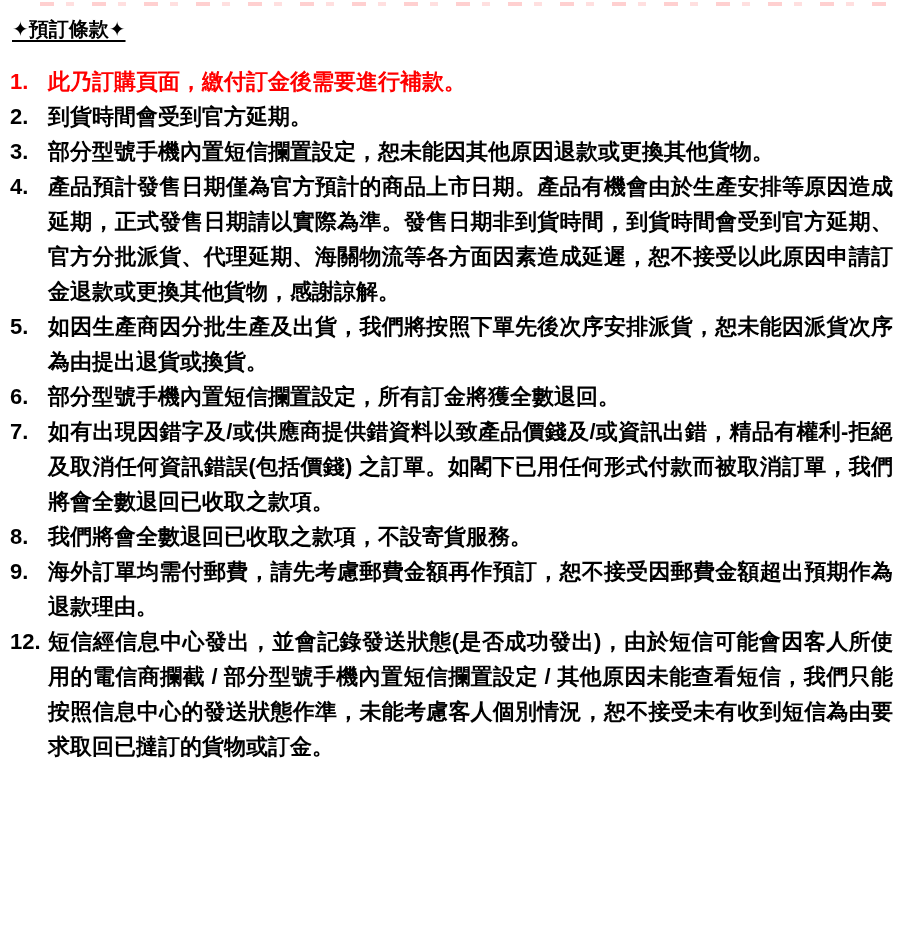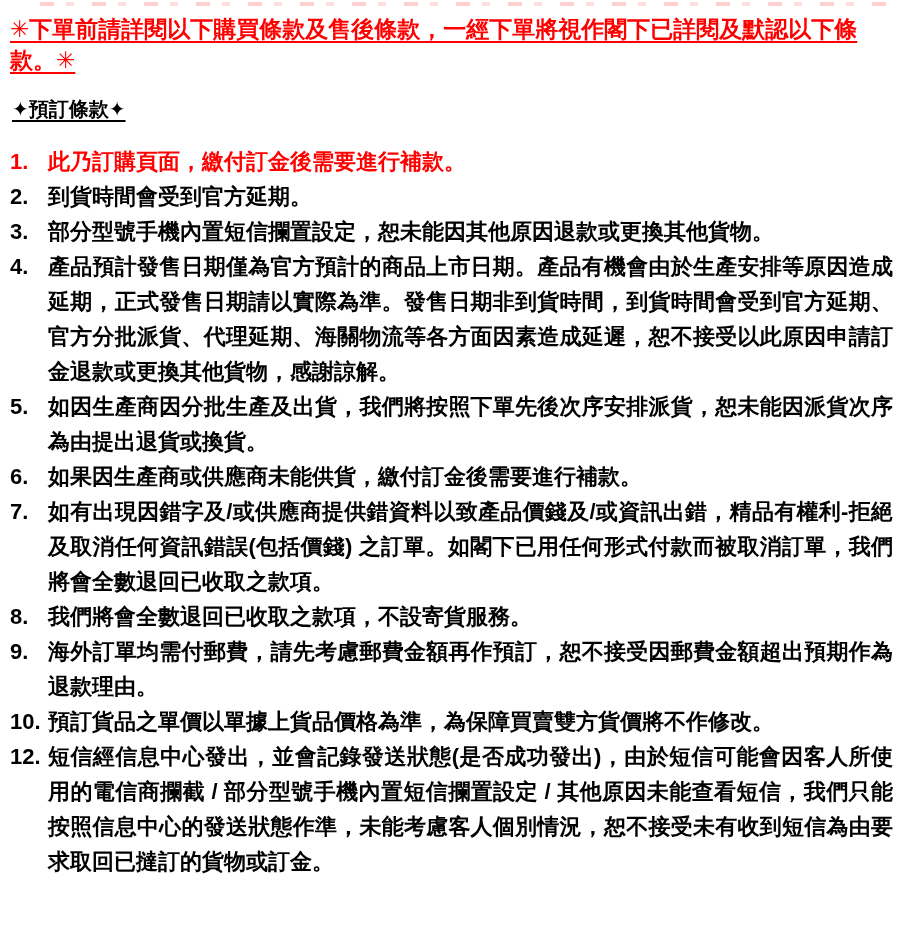--- a/index.html
+++ b/index.html
@@ -59,23 +59,20 @@
     text-decoration-thickness:2px;
     text-underline-offset:4px;
   }
 </style>
 </head>
 <body>
 
 <div class="page">
   <div class="crop-strip"></div>
 
-  <div class="notice">
-    <span class="u">✳下單前請詳閱以下購買條款及售後條款，一經下單將視作閣下已詳閱及默認以下條款。✳</span>
-  </div>
 
   <div class="section-title">
     <span class="u">✦預訂條款✦</span>
   </div>
 
   <div class="terms-list">
       <div class="term-item red">
         <span class="term-number">1.</span>
         <div class="term-text"><span>此乃訂購頁面，繳付訂金後需要進行補款。</span></div>
       </div>
@@ -90,36 +87,32 @@
       <div class="term-item">
         <span class="term-number">4.</span>
         <div class="term-text"><span>產品預計發售日期僅為官方預計的商品上市日期。產品有機會由於生產安排等原因造成延期，正式發售日期請以實際為準。發售日期非到貨時間，到貨時間會受到官方延期、官方分批派貨、代理延期、海關物流等各方面因素造成延遲，恕不接受以此原因申請訂金退款或更換其他貨物，感謝諒解。</span></div>
       </div>
       <div class="term-item">
         <span class="term-number">5.</span>
         <div class="term-text"><span>如因生產商因分批生產及出貨，我們將按照下單先後次序安排派貨，恕未能因派貨次序為由提出退貨或換貨。</span></div>
       </div>
       <div class="term-item">
         <span class="term-number">6.</span>
-        <div class="term-text"><span>如果因生產商或供應商未能供貨，繳付訂金後需要進行補款。</span></div>
+        <div class="term-text"><span>部分型號手機內置短信攔置設定，所有訂金將獲全數退回。</span></div>
       </div>
       <div class="term-item">
         <span class="term-number">7.</span>
         <div class="term-text"><span>如有出現因錯字及/或供應商提供錯資料以致產品價錢及/或資訊出錯，精品有權利-拒絕及取消任何資訊錯誤(包括價錢) 之訂單。如閣下已用任何形式付款而被取消訂單，我們將會全數退回已收取之款項。</span></div>
       </div>
       <div class="term-item">
         <span class="term-number">8.</span>
         <div class="term-text"><span>我們將會全數退回已收取之款項，不設寄貨服務。</span></div>
       </div>
       <div class="term-item">
         <span class="term-number">9.</span>
         <div class="term-text"><span>海外訂單均需付郵費，請先考慮郵費金額再作預訂，恕不接受因郵費金額超出預期作為退款理由。</span></div>
       </div>
       <div class="term-item">
-        <span class="term-number">10.</span>
-        <div class="term-text"><span>預訂貨品之單價以單據上貨品價格為準，為保障買賣雙方貨價將不作修改。</span></div>
-      </div>
-      <div class="term-item">
         <span class="term-number">12.</span>
         <div class="term-text"><span>短信經信息中心發出，並會記錄發送狀態(是否成功發出)，由於短信可能會因客人所使用的電信商攔截 / 部分型號手機內置短信攔置設定 / 其他原因未能查看短信，我們只能按照信息中心的發送狀態作準，未能考慮客人個別情況，恕不接受未有收到短信為由要求取回已撻訂的貨物或訂金。</span></div>
       </div>
     </div>
 </div>
 
 </body></html>

